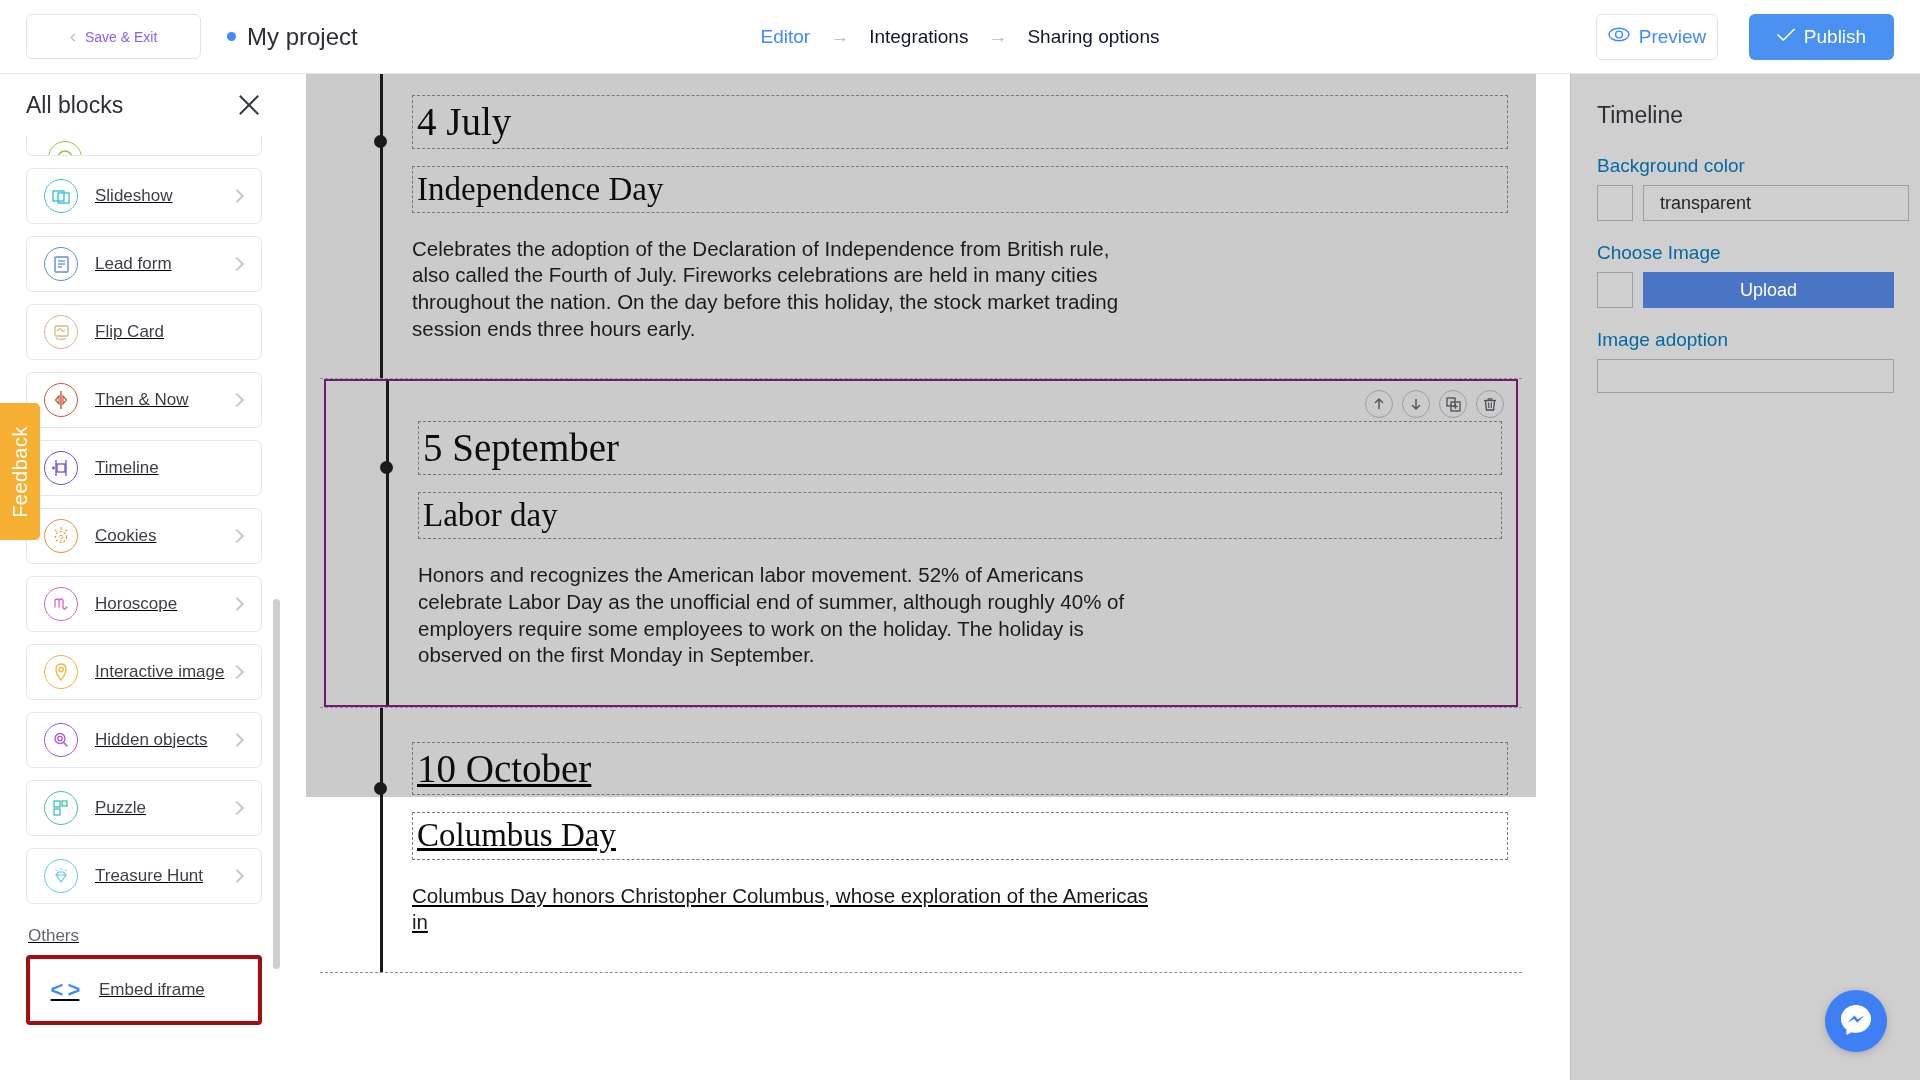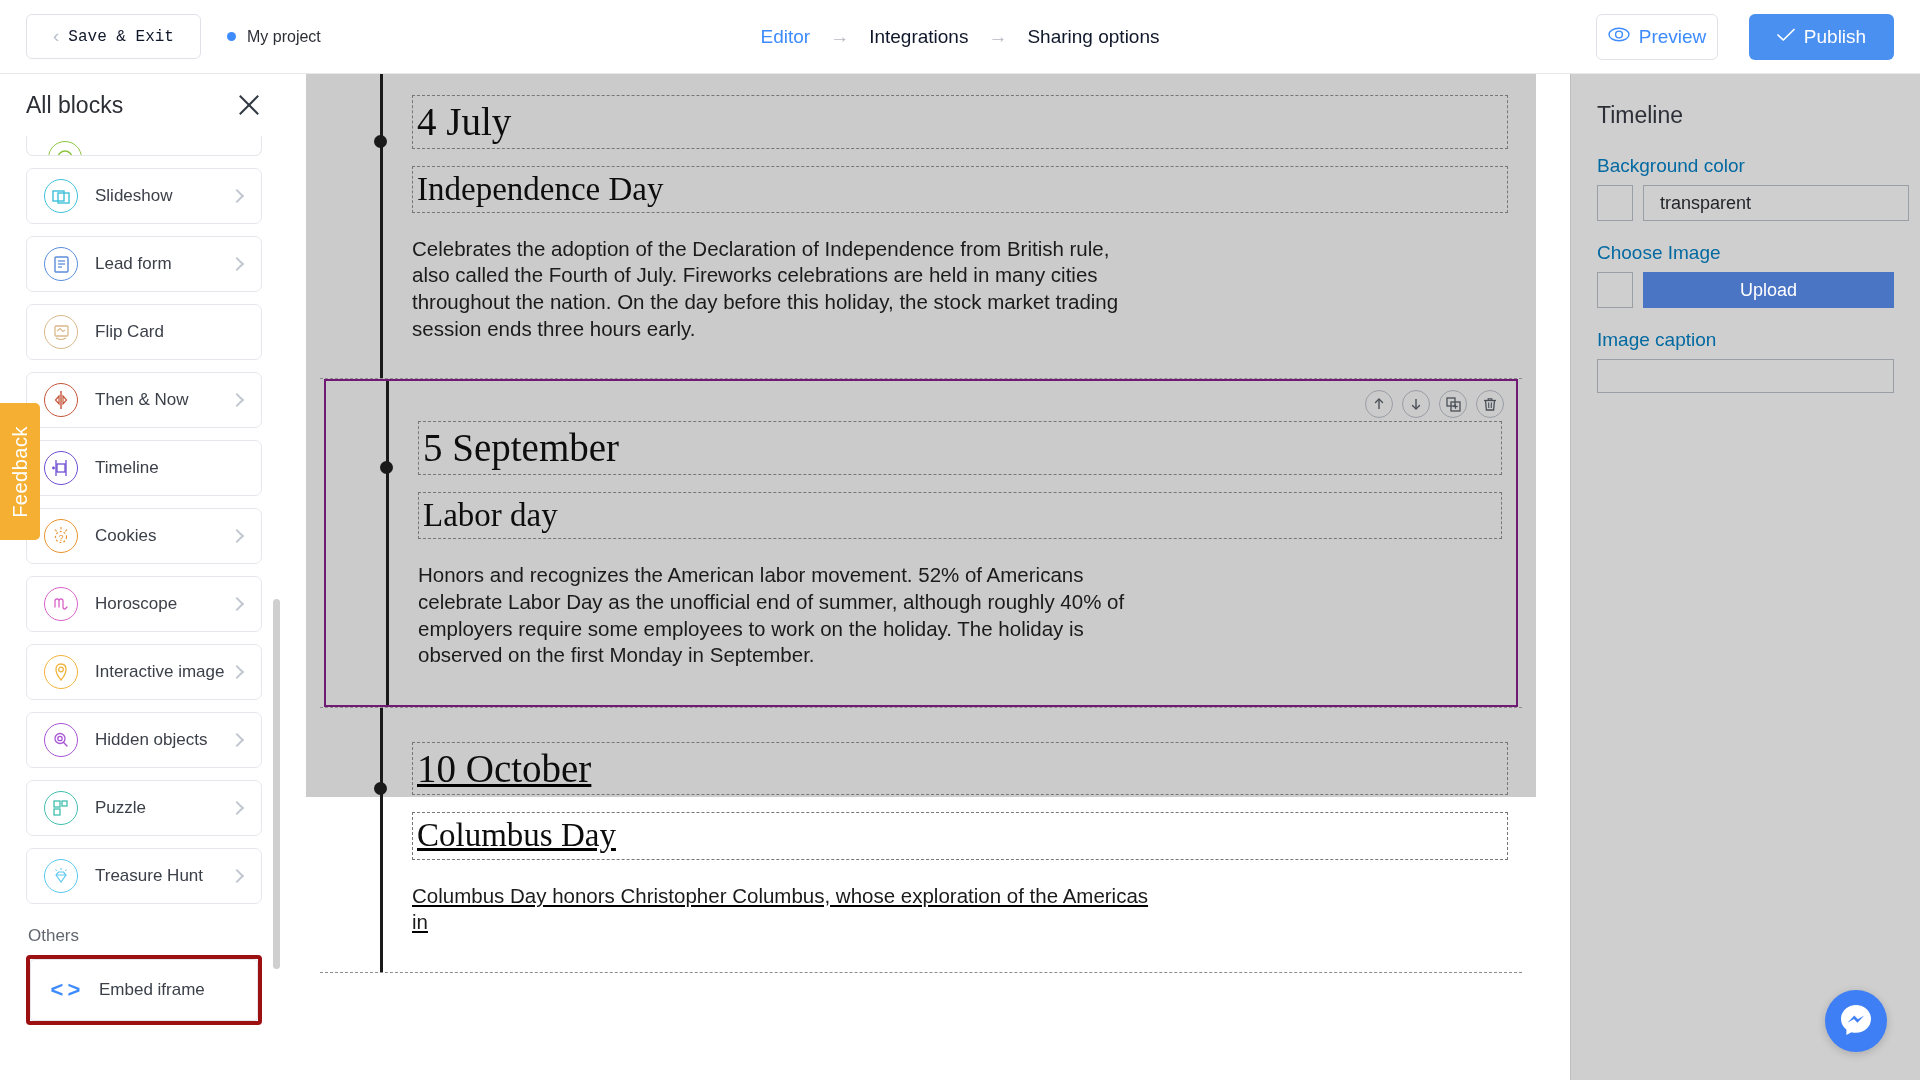--- a/index.html
+++ b/index.html
@@ -26,31 +26,31 @@
     background: #fff;
     display: flex; align-items: center; justify-content: center;
     gap: 9px;
     cursor: pointer;
   }
   .save-exit-btn .chev {
     color: #b8bfc9; font-size: 19px; line-height: 1;
     display: block; margin-top: -2px;
   }
   .save-exit-btn .lbl {
-    color: #0f172a; font-size: 16px; font-weight: 400; font-family: Liberation Mono, monospace;
+    color: #8b5cf6; font-size: 14px; font-weight: 400;
   }
   .project-name {
     margin-left: 26px;
     display: flex; align-items: center; gap: 11px;
   }
   .project-name .dot {
     width: 9px; height: 9px; border-radius: 50%;
     background: #3d8bfd; display: block;
   }
-  .project-name .txt { font-size: 16px; color: #2c2f36; }
+  .project-name .txt { font-size: 24px; color: #2c2f36; }
 
   .breadcrumb {
     position: absolute; left: 50%; transform: translateX(-50%);
     display: flex; align-items: center; gap: 20px;
     white-space: nowrap;
   }
   .breadcrumb .crumb { font-size: 19px; color: #0f172a; cursor: pointer; }
   .breadcrumb .crumb.active { color: #3d8bfd; }
   .breadcrumb .arrow {
     color: #b3b8c0; font-size: 19px; display: block;
@@ -99,21 +99,21 @@
     width: 26px; height: 2px; background: #333a44;
   }
   .close-x::before { transform: rotate(45deg); }
   .close-x::after  { transform: rotate(-45deg); }
 
   .sidebar-scroll {
     position: absolute; top: 62px; left: 0;
     width: 290px; height: 944px;
     overflow: hidden;
   }
-  .block-list { padding: 0 28px 16px 26px; }
+  .block-list { padding: 0 28px 16px 26px; text-decoration: underline; }
   .block-item {
     height: 56px; margin-bottom: 12px;
     border: 1px solid #e4e7ec; border-radius: 7px;
     background: #fff;
     display: flex; align-items: center;
     padding: 0 13px 0 17px;
     cursor: pointer;
     position: relative;
   }
   .block-item.partial {
@@ -581,21 +581,21 @@
     <span class="swatch"></span>
     <input class="rp-input" value="transparent" style="">
   </div>
 
   <div class="rp-label">Choose Image</div>
   <div class="rp-row">
     <span class="swatch"></span>
     <button class="upload-btn">Upload</button>
   </div>
 
-  <div class="rp-label">Image caption</div>
+  <div class="rp-label">Image adoption</div>
   <input class="rp-caption-input" value="" style="">
 </div>
 
 <div class="messenger">
   <span>
     <svg width="38" height="38" viewBox="0 0 38 38">
       <path d="M19 5 C10.7 5 4 11.2 4 18.9 C4 23.2 6.1 27.1 9.4 29.6 L9.4 35 L14.5 32.2 C15.9 32.6 17.4 32.8 19 32.8 C27.3 32.8 34 26.6 34 18.9 C34 11.2 27.3 5 19 5 Z" fill="#ffffff"></path>
       <path d="M10.5 22.8 L17.3 15.6 L20.9 19.3 L27.2 15.6 L20.4 22.8 L16.9 19.1 Z" fill="#3f7ff5"></path>
     </svg>
   </span>

